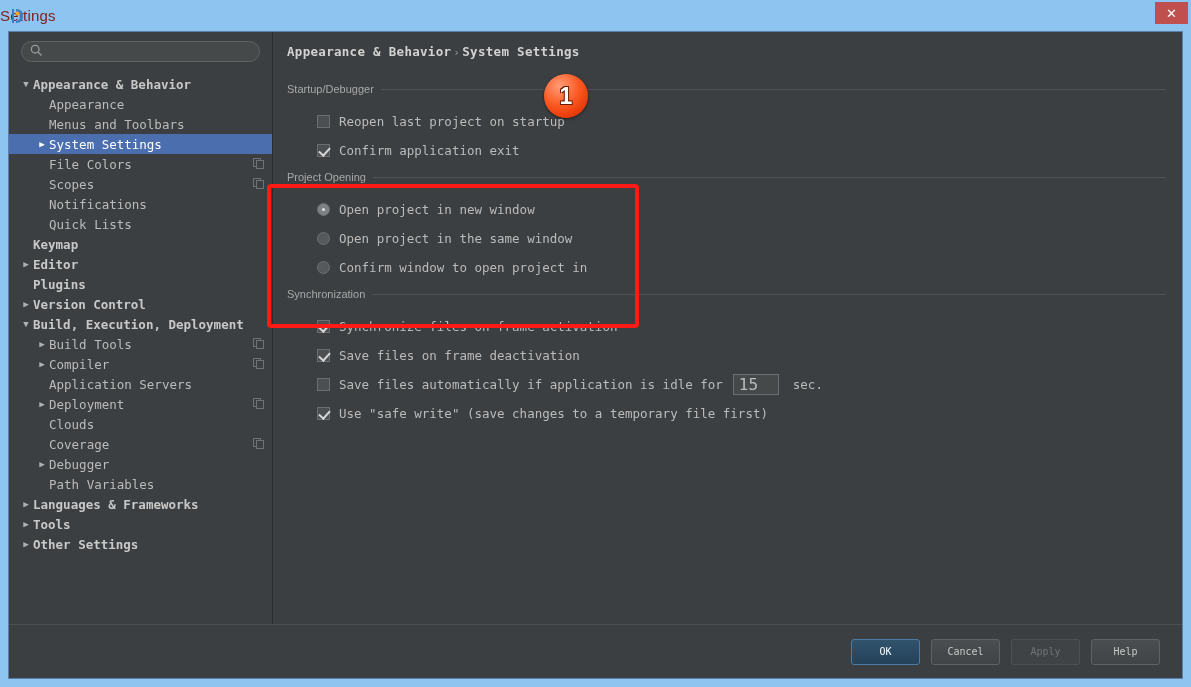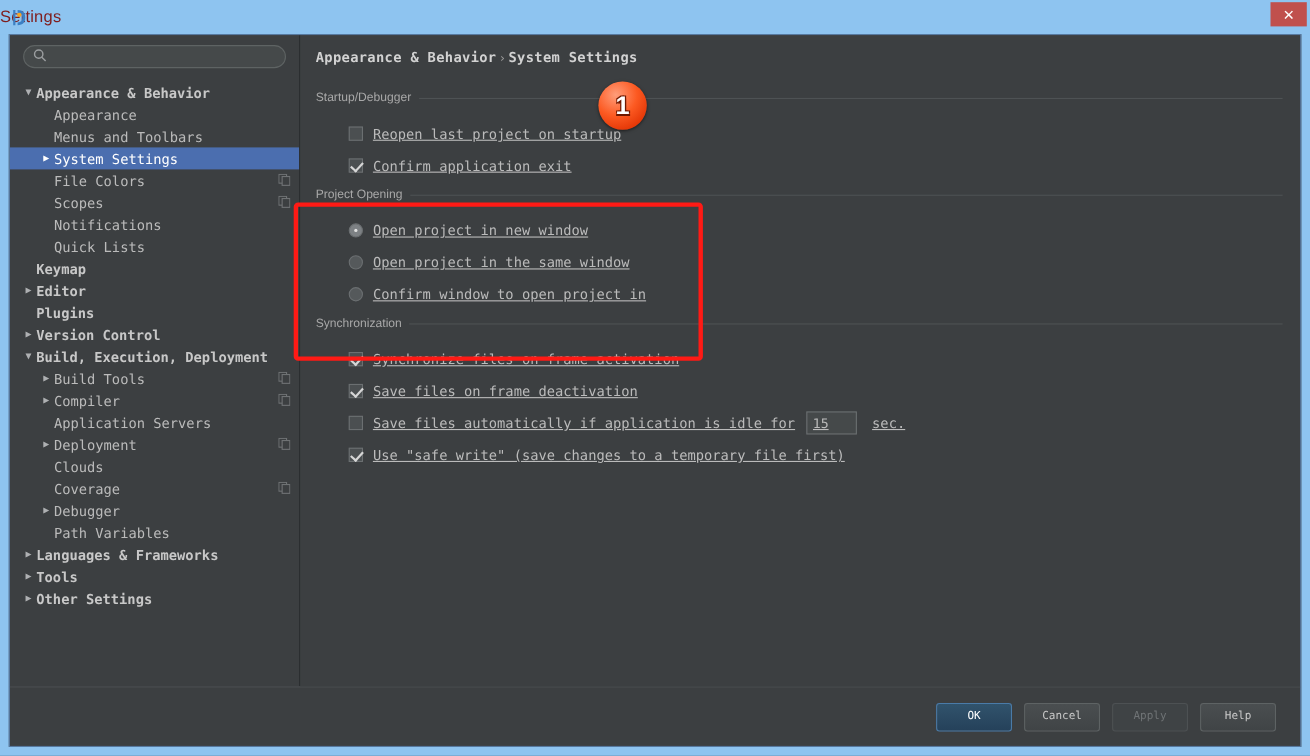--- a/index.html
+++ b/index.html
@@ -198,21 +198,20 @@
   }
 
   .opt-row {
     display: flex;
     align-items: center;
     height: 29px;
     padding-left: 30px;
     color: #bbbbbb;
     font-size: 12.5px;
     font-family: "DejaVu Sans Mono", "Liberation Mono", monospace;
-    text-decoration: underline;
   }
   .opt-row .lbl { white-space: nowrap; }
 
   
   .cbx {
     width: 13px; height: 13px;
     flex: 0 0 13px;
     background: #4b4f51;
     border: 1px solid #6b6f71;
     margin-right: 9px;
@@ -248,21 +247,21 @@
     border-radius: 50%;
     background: #e0e0e0;
   }
 
   .spinner {
     width: 46px; height: 21px;
     background: #45494a;
     border: 1px solid #6b6f71;
     color: #bbbbbb;
     font-family: "DejaVu Sans Mono", monospace;
-    font-size: 12px;
+    font-size: 16px;
     padding: 0 5px;
     margin: 0 14px 0 10px;
     outline: none;
   }
 
   
   .annot-box {
     position: absolute;
     border: 4px solid #ff1a15;
     border-radius: 4px;

